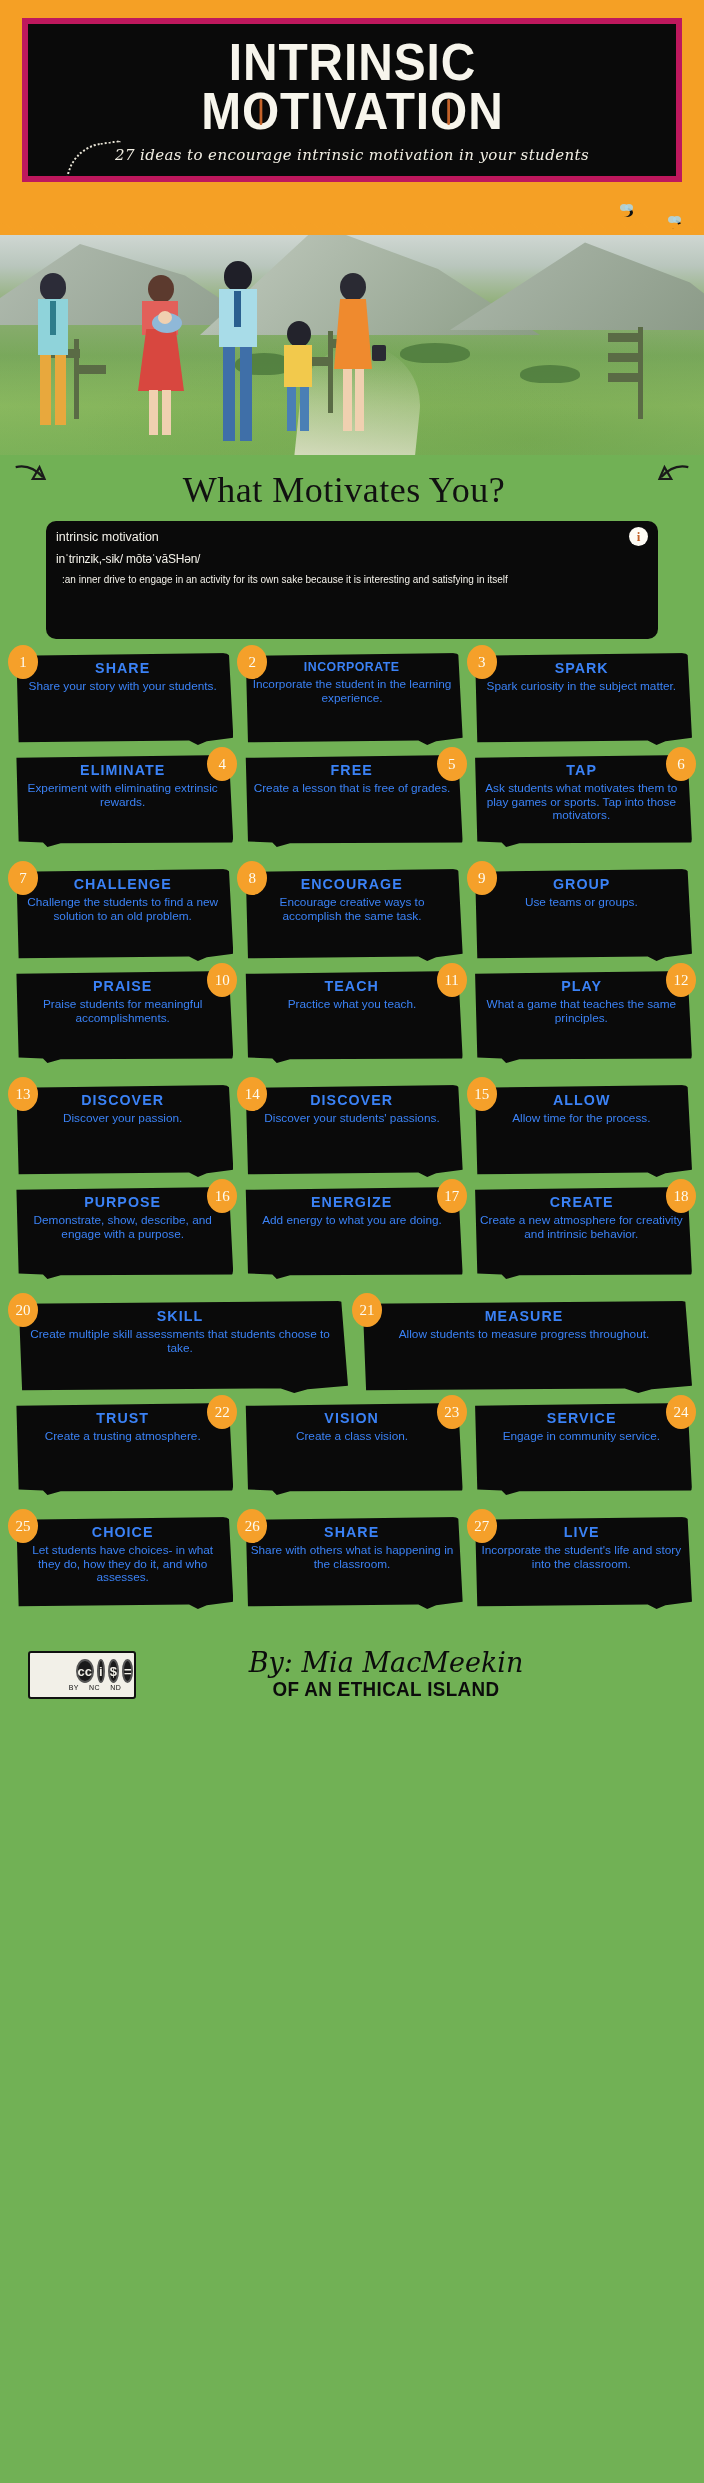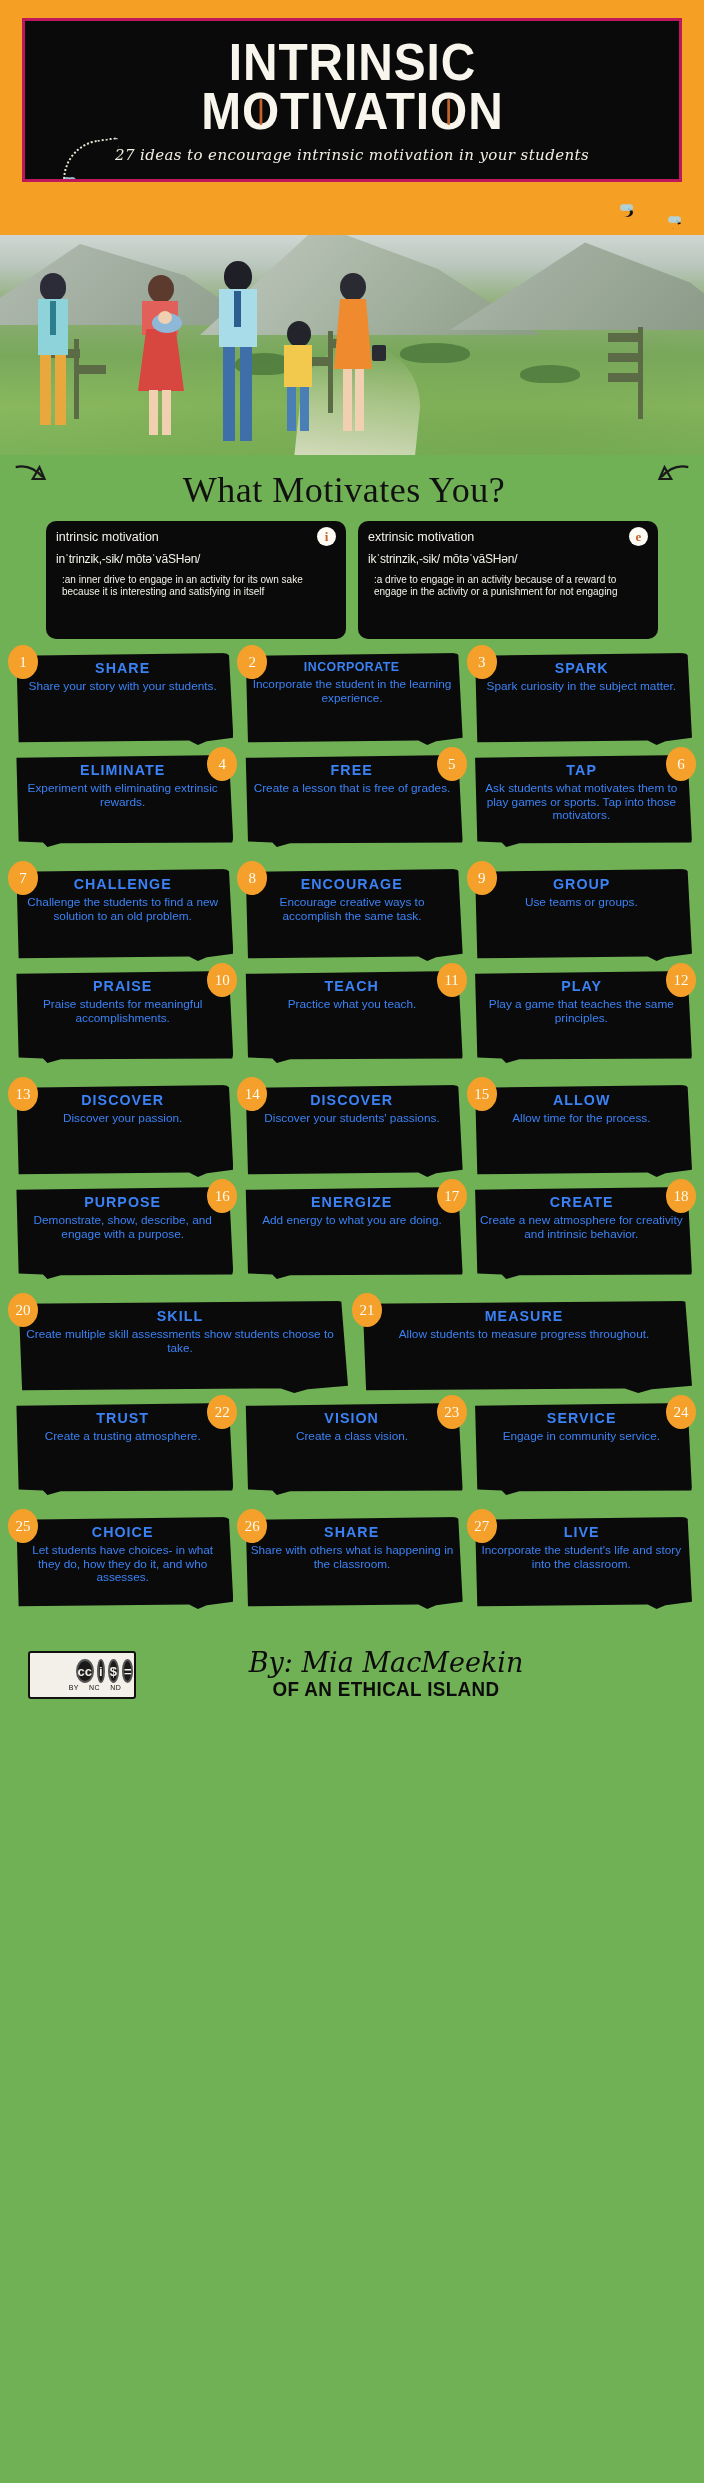--- a/index.html
+++ b/index.html
@@ -23,21 +23,21 @@
     position: relative;
     width: 704px;
     height: 200px;
     background: #f5a025;
     padding: 18px 22px;
   }
   .header-inner {
     width: 100%;
     height: 100%;
     background: #0a0a0a;
-    border: 3px solid #be185d;
+    border: 6px solid #be185d;
     position: relative;
     display: flex;
     flex-direction: column;
     align-items: center;
     justify-content: center;
     overflow: hidden;
   }
   .title-line1, .title-line2 {
     color: #f7f5ec;
     font-family: "Liberation Sans", sans-serif;
@@ -427,26 +427,20 @@
     </svg>
   </div>
 
   <div class="defs">
     <div class="def-box">
       <div class="def-term">intrinsic motivation</div>
       <div class="def-badge">i</div>
       <div class="def-phon">inˈtrinzik,-sik/  mōtəˈvāSHən/</div>
       <div class="def-text">:an inner drive to engage in an activity for its own sake because it is interesting and satisfying in itself</div>
     </div>
-    <div class="def-box">
-      <div class="def-term">extrinsic motivation</div>
-      <div class="def-badge">e</div>
-      <div class="def-phon">ikˈstrinzik,-sik/  mōtəˈvāSHən/</div>
-      <div class="def-text">:a drive to engage in an activity because of a reward to engage in the activity or a punishment for not engaging</div>
-    </div>
   </div>
 
   <div class="grid" id="ideas-grid">
       <div class="row">
         <div class="cell">
           <div class="num pos-tl">1</div>
           <div class="bubble">
             <div class="b-title">SHARE</div>
             <div class="b-text">Share your story with your students.</div>
           </div>
@@ -524,21 +518,21 @@
           <div class="num pos-tr">11</div>
           <div class="bubble tail-left">
             <div class="b-title">TEACH</div>
             <div class="b-text">Practice what you teach.</div>
           </div>
         </div>
         <div class="cell">
           <div class="num pos-tr">12</div>
           <div class="bubble tail-left">
             <div class="b-title">PLAY</div>
-            <div class="b-text">Play a game that teaches the same principles.</div>
+            <div class="b-text">What a game that teaches the same principles.</div>
           </div>
         </div>
       </div>
       <div class="row">
         <div class="cell">
           <div class="num pos-tl">13</div>
           <div class="bubble">
             <div class="b-title">DISCOVER</div>
             <div class="b-text">Discover your passion.</div>
           </div>
@@ -579,21 +573,21 @@
             <div class="b-title">CREATE</div>
             <div class="b-text">Create a new atmosphere for creativity and intrinsic behavior.</div>
           </div>
         </div>
       </div>
       <div class="row">
         <div class="cell">
           <div class="num pos-tl">20</div>
           <div class="bubble">
             <div class="b-title">SKILL</div>
-            <div class="b-text">Create multiple skill assessments show students choose to take.</div>
+            <div class="b-text">Create multiple skill assessments that students choose to take.</div>
           </div>
         </div>
         <div class="cell">
           <div class="num pos-tl">21</div>
           <div class="bubble">
             <div class="b-title">MEASURE</div>
             <div class="b-text">Allow students to measure progress throughout.</div>
           </div>
         </div>
       </div>

